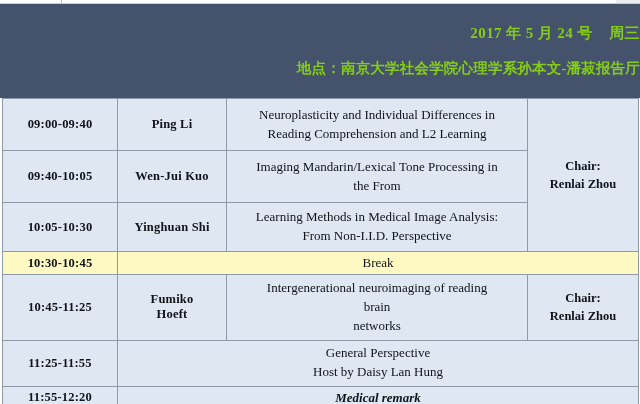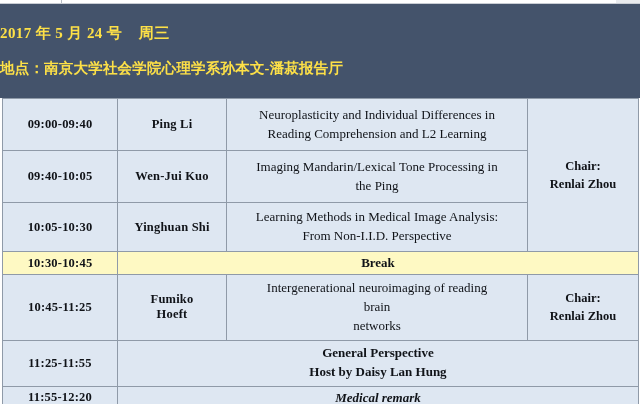--- a/index.html
+++ b/index.html
@@ -59,24 +59,24 @@
     left: 0;
     width: 640px;
     height: 400px;
   }
 
   
   .banner {
     width: 640px;
     height: 94px;
     background: #44536b;
-    color: #fde047;
+    color: #84cc16;
     display: flex;
     flex-direction: column;
-    align-items: flex-start;
+    align-items: flex-end;
     justify-content: center;
     box-sizing: border-box;
   }
   .banner-date {
     font-size: 15px;
     font-weight: bold;
     letter-spacing: 0.4px;
     text-align: center;
     margin-bottom: 16px;
     white-space: pre;
@@ -110,21 +110,21 @@
   .c-name   { width: 109px; }
   .c-title  { width: 301px; }
   .c-chair  { width: 111px; }
 
   td.time   { font-size: 12.5px; font-weight: bold; letter-spacing: 0.2px; }
   td.name   { font-size: 12.5px; font-weight: bold; letter-spacing: 0.2px; }
   td.talk   { font-size: 13px; font-weight: normal; line-height: 1.35; padding: 4px 28px; }
   td.chair  { font-size: 12.5px; font-weight: bold; line-height: 1.55; }
 
   td.white  { background: #fef9c3; }
-  td.center-bold { font-size: 13px; font-weight: bold; margin-top: 47px; }
+  td.center-bold { font-size: 13px; font-weight: normal; margin-top: 47px; }
   td.italic-row  { font-size: 13px; font-weight: bold; font-style: italic; }
 
   .two-line { display: block; line-height: 1.45; }
 
   .r-tall   { height: 52px; }
   .r-short  { height: 22px; }
   .r-mid    { height: 49px; margin-left: 7px; }
   .r-disc   { height: 46px; }
 </style>
 </head>
@@ -164,21 +164,21 @@
             <span class="two-line">Chair:</span>
             <span class="two-line">Renlai Zhou</span>
           </td>
         </tr>
 
         <tr class="r-tall">
           <td class="time">09:40-10:05</td>
           <td class="name">Wen-Jui Kuo</td>
           <td class="talk">
             <span class="two-line">Imaging Mandarin/Lexical Tone Processing in</span>
-            <span class="two-line">the Ping</span>
+            <span class="two-line">the From</span>
           </td>
         </tr>
 
         <tr class="r-mid">
           <td class="time">10:05-10:30</td>
           <td class="name">Yinghuan Shi</td>
           <td class="talk">
             <span class="two-line">Learning Methods in Medical Image Analysis:</span>
             <span class="two-line">From Non-I.I.D. Perspective</span>
           </td>

